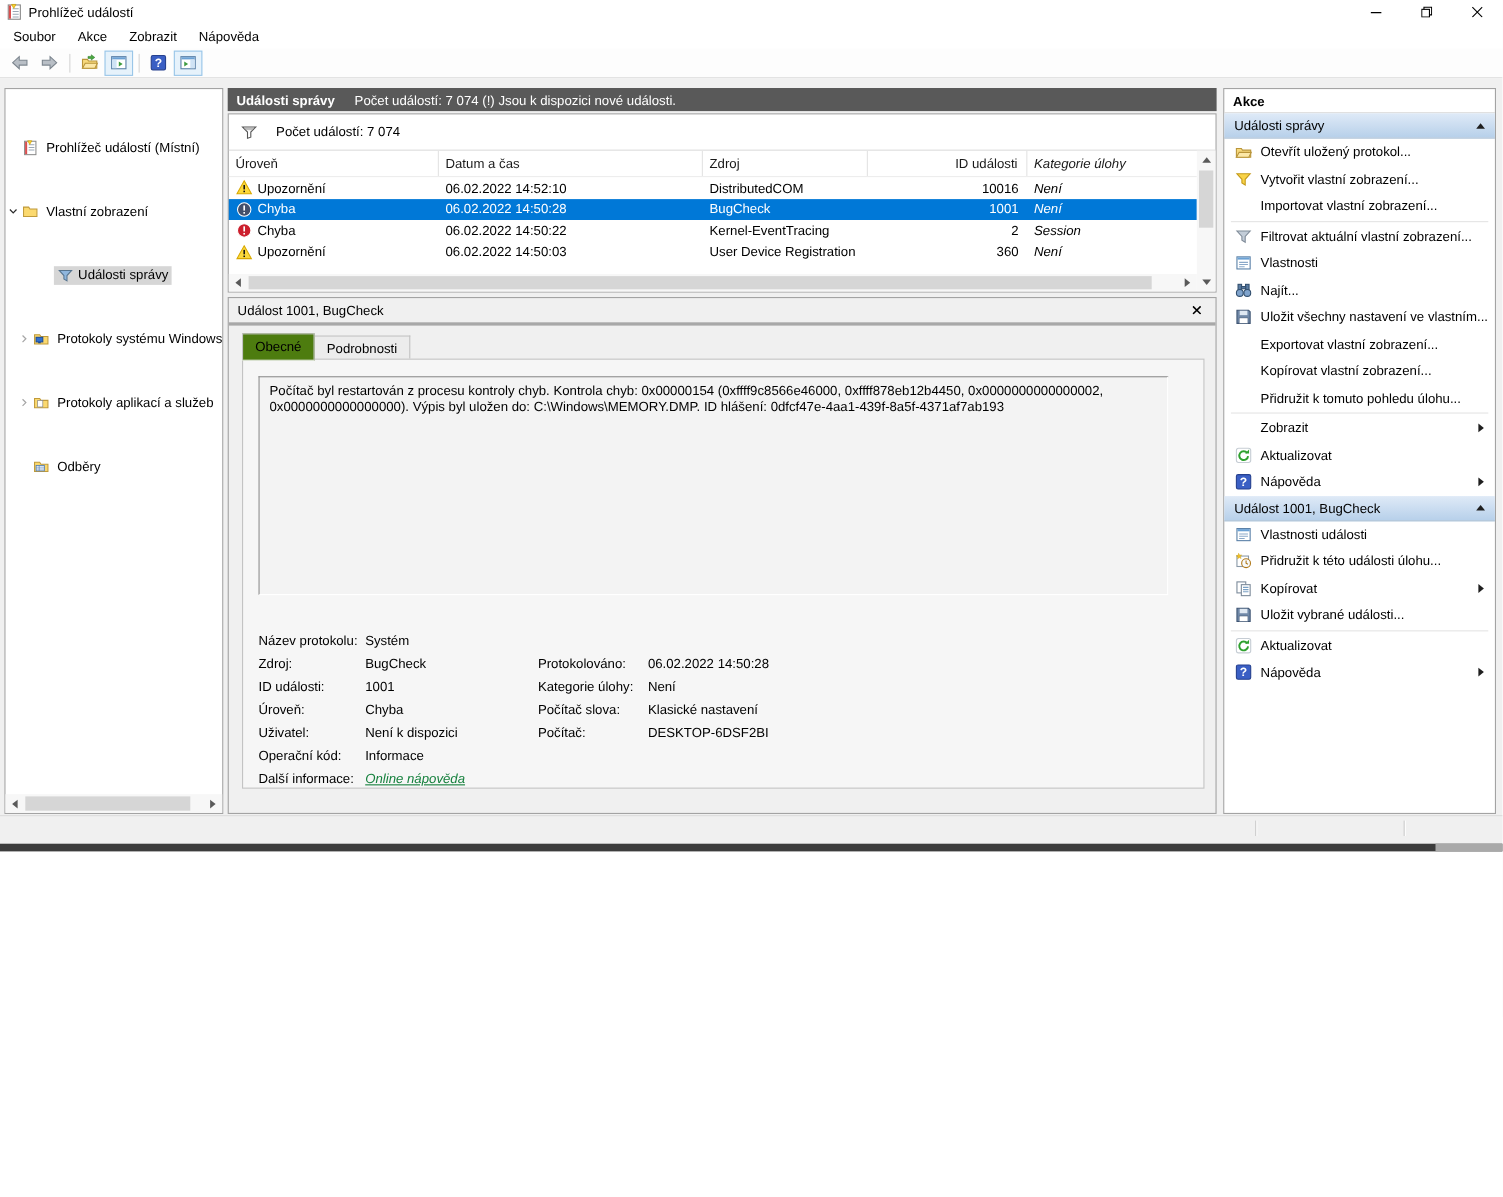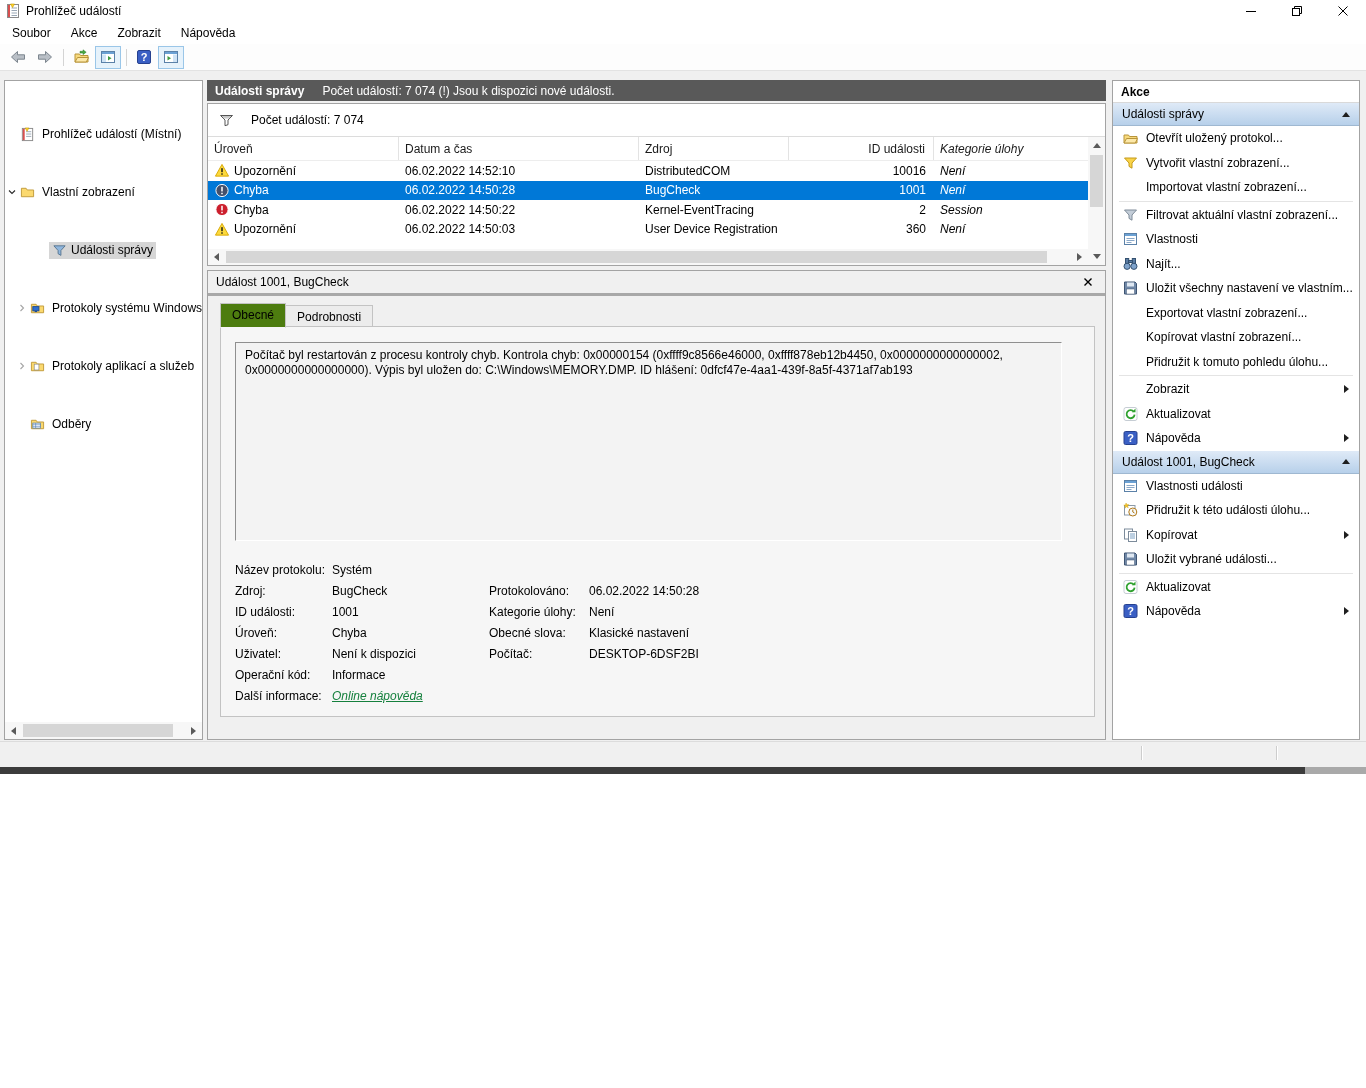--- a/index.html
+++ b/index.html
@@ -71,21 +71,21 @@
   
   .detail-panel { position: absolute; left: 207px; top: 270px; width: 899px; height: 470px; background: #f0f0f0; border: 1px solid #a3a3a3; }
   .detail-header { height: 25px; display: flex; align-items: center; padding: 0 8px; border-bottom: 3px solid #a8a8a8; }
   .detail-close { margin-left: auto; width: 18px; height: 18px; display: flex; align-items: center; justify-content: center; }
   .tabs { position: absolute; left: 12px; top: 32px; display: flex; }
   .tab { padding: 4px 11px 3px; border: 1px solid #c3c3c3; position: relative; }
   .tab.active { background: #4d7c0f; border-bottom: 1px solid #f6f6f6; z-index: 2; }
   .tab.inactive { background: #ececec; margin-top: 2px; border-left: none; }
   .tab-page { position: absolute; left: 12px; top: 55px; right: 10px; bottom: 22px; border: 1px solid #c3c3c3; background: #f6f6f6; }
   .desc-box { position: absolute; left: 14px; top: 15px; width: 827px; height: 199px; background: #f3f3f3; border-top: 1px solid #8f8f8f; border-left: 1px solid #8f8f8f; border-right: 1px solid #fff; border-bottom: 1px solid #fff; padding: 5px 9px; line-height: 15px; overflow: hidden; }
-  .fields { position: absolute; left: 14px; top: 232px; display: grid; grid-template-columns: 97px 157px 100px 220px; grid-auto-rows: 21px; align-items: center; }
+  .fields { position: absolute; left: 14px; top: 244px; display: grid; grid-template-columns: 97px 157px 100px 220px; grid-auto-rows: 21px; align-items: center; }
   .lnk { color: #15803d; text-decoration: underline; font-style: italic; }
 
   
   .actions-panel { position: absolute; left: 1112px; top: 80px; width: 248px; height: 660px; background: #fff; border: 1px solid #a3a3a3; }
   .actions-title { height: 22px; display: flex; align-items: center; font-weight: bold; padding-left: 8px; border-bottom: 1px solid #d9d9d9; }
   .section-header { height: 23px; display: flex; align-items: center; padding: 0 9px; background: linear-gradient(#dfeaf7, #b7d0ea); border-bottom: 1px solid #9fb8d1; }
   .section-header .caret-up { margin-left: auto; }
   .ai { height: 24.5px; display: flex; align-items: center; padding-left: 9px; }
   .ai-icon { width: 17px; height: 16px; margin-right: 7px; flex: none; }
   .ai-sep { height: 1px; background: #e4e4e4; margin: 1px 6px; }
@@ -404,21 +404,21 @@
         <div>Protokolováno:</div>
         <div>06.02.2022 14:50:28</div>
 
         <div>ID události:</div>
         <div>1001</div>
         <div>Kategorie úlohy:</div>
         <div>Není</div>
 
         <div>Úroveň:</div>
         <div>Chyba</div>
-        <div>Obecné slova:</div>
+        <div>Počítač slova:</div>
         <div>Klasické nastavení</div>
 
         <div>Uživatel:</div>
         <div>Není k dispozici</div>
         <div>Počítač:</div>
         <div>DESKTOP-6DSF2BI</div>
 
         <div>Operační kód:</div>
         <div>Informace</div>
         <div></div>

